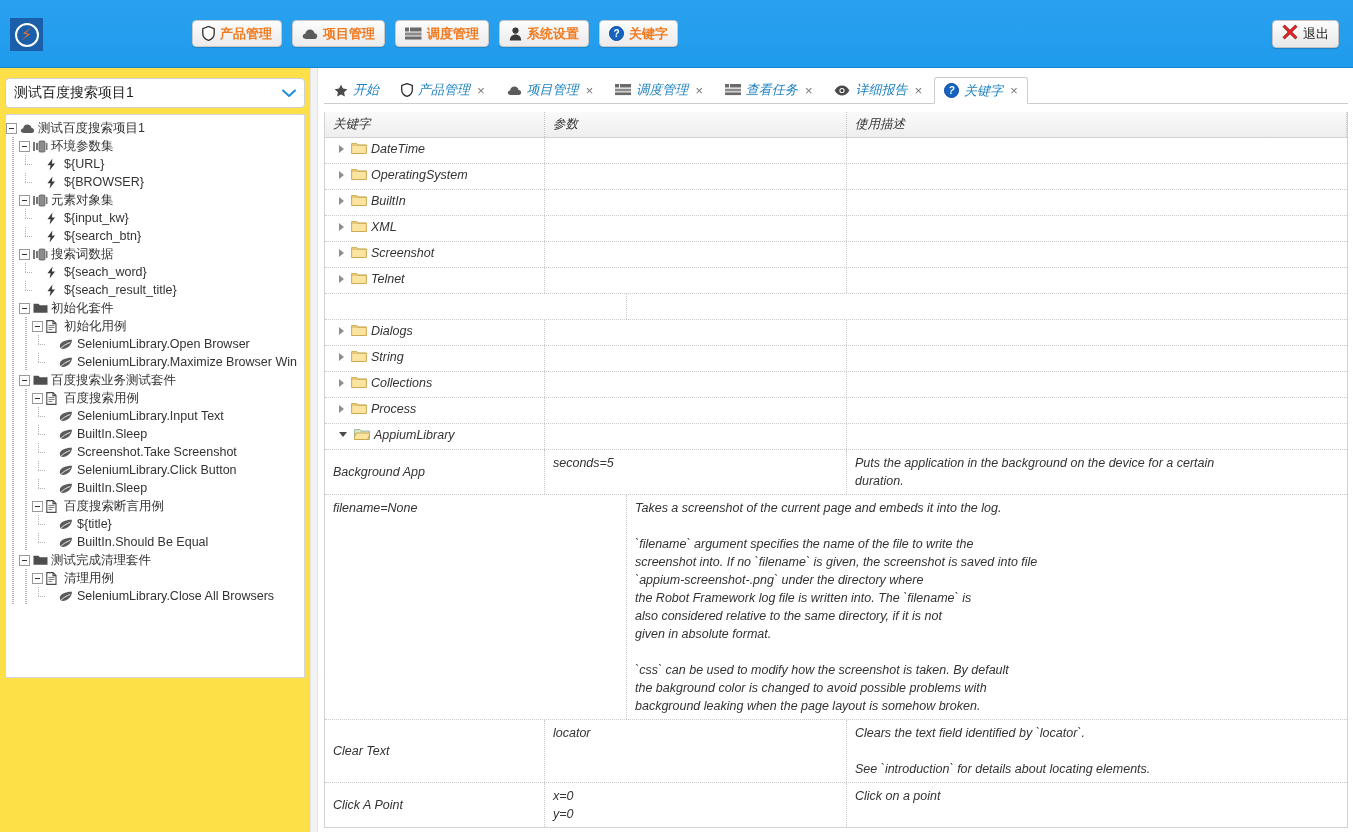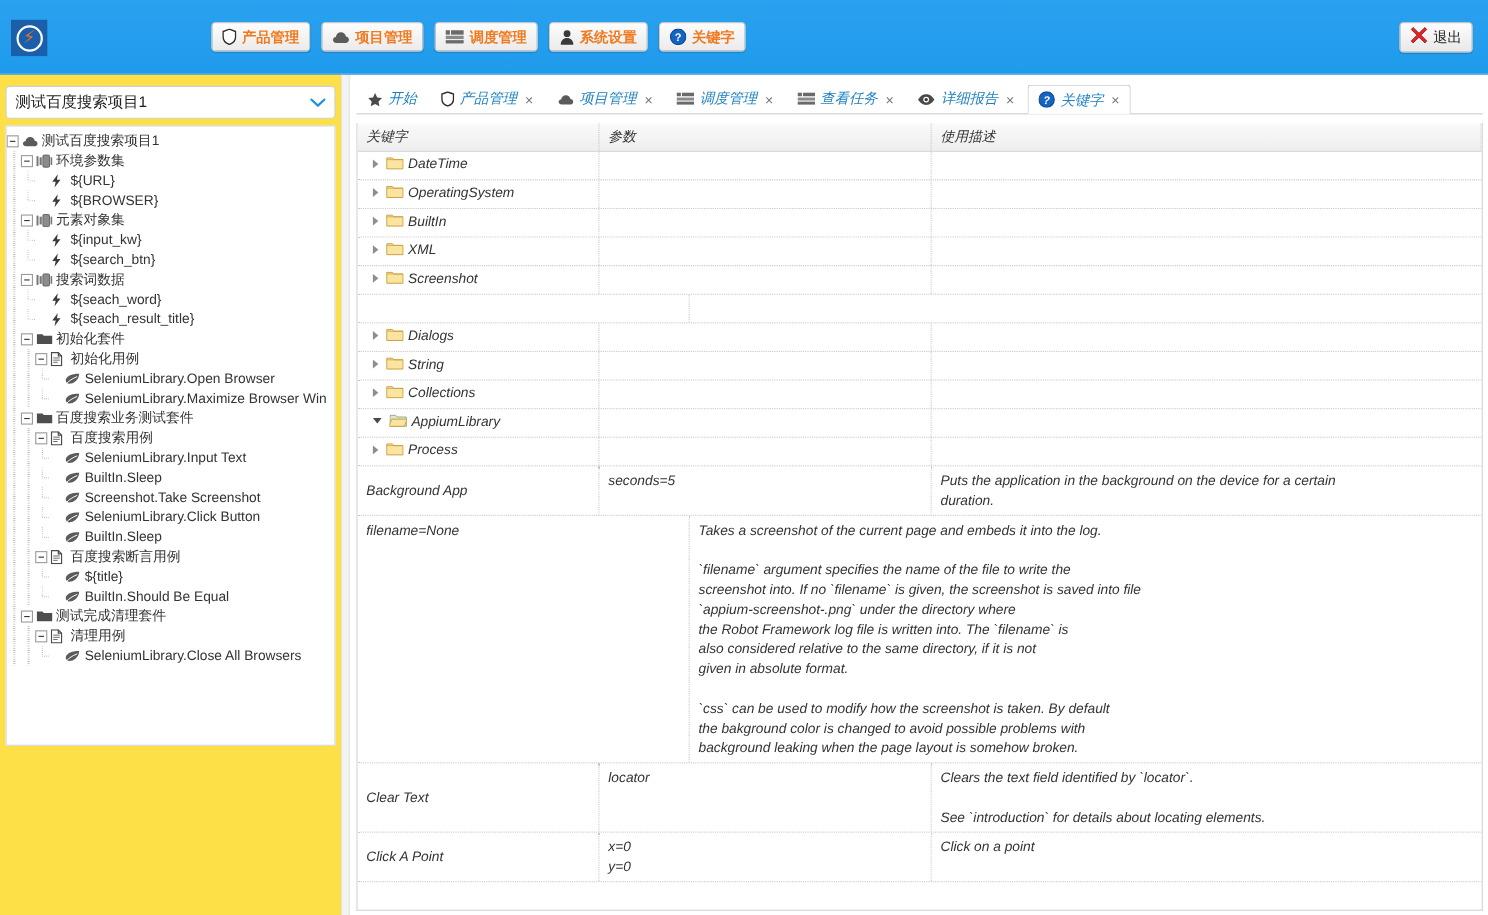--- a/index.html
+++ b/index.html
@@ -795,98 +795,114 @@
                   <path d="M0.6 3.1 h14.8" stroke="#c9a243" stroke-width="0.7"></path>
                 </svg>
               </span>
               <span>Screenshot</span>
             </span>
           </div>
           <div class="gc c2"><span class="desc"></span></div>
           <div class="gc c3"><span class="desc"></span></div>
         </div>
         <div class="grow folder">
-          <div class="gc c2"><span class="desc"></span></div>
-          <div class="gc c3"><span class="desc"></span></div>
-        </div>
-        <div class="grow folder">
           <div class="gc c1">
             <span class="fexp">
               <span class="arrow-r"></span>
               <span class="fold-ico">
                 <svg width="16" height="13" viewBox="0 0 16 13">
                   <path d="M0.6 1.6 h5.2 l1.2 1.5 h8.4 v8.4 h-14.8 Z" fill="#fbe3a0" stroke="#c9a243" stroke-width="0.9"></path>
                   <path d="M0.6 3.1 h14.8" stroke="#c9a243" stroke-width="0.7"></path>
                 </svg>
               </span>
-              <span>Dialogs</span>
-            </span>
-          </div>
+              <span>Telnet</span>
+            </span>
+          </div>
+          <div class="gc c2"><span class="desc"></span></div>
+          <div class="gc c3"><span class="desc"></span></div>
+        </div>
+        <div class="grow folder">
           <div class="gc c2"><span class="desc"></span></div>
           <div class="gc c3"><span class="desc"></span></div>
         </div>
         <div class="grow folder">
           <div class="gc c1">
             <span class="fexp">
               <span class="arrow-r"></span>
               <span class="fold-ico">
                 <svg width="16" height="13" viewBox="0 0 16 13">
                   <path d="M0.6 1.6 h5.2 l1.2 1.5 h8.4 v8.4 h-14.8 Z" fill="#fbe3a0" stroke="#c9a243" stroke-width="0.9"></path>
                   <path d="M0.6 3.1 h14.8" stroke="#c9a243" stroke-width="0.7"></path>
                 </svg>
               </span>
-              <span>String</span>
+              <span>Dialogs</span>
             </span>
           </div>
           <div class="gc c2"><span class="desc"></span></div>
           <div class="gc c3"><span class="desc"></span></div>
         </div>
         <div class="grow folder">
           <div class="gc c1">
             <span class="fexp">
               <span class="arrow-r"></span>
               <span class="fold-ico">
                 <svg width="16" height="13" viewBox="0 0 16 13">
                   <path d="M0.6 1.6 h5.2 l1.2 1.5 h8.4 v8.4 h-14.8 Z" fill="#fbe3a0" stroke="#c9a243" stroke-width="0.9"></path>
                   <path d="M0.6 3.1 h14.8" stroke="#c9a243" stroke-width="0.7"></path>
                 </svg>
               </span>
+              <span>String</span>
+            </span>
+          </div>
+          <div class="gc c2"><span class="desc"></span></div>
+          <div class="gc c3"><span class="desc"></span></div>
+        </div>
+        <div class="grow folder">
+          <div class="gc c1">
+            <span class="fexp">
+              <span class="arrow-r"></span>
+              <span class="fold-ico">
+                <svg width="16" height="13" viewBox="0 0 16 13">
+                  <path d="M0.6 1.6 h5.2 l1.2 1.5 h8.4 v8.4 h-14.8 Z" fill="#fbe3a0" stroke="#c9a243" stroke-width="0.9"></path>
+                  <path d="M0.6 3.1 h14.8" stroke="#c9a243" stroke-width="0.7"></path>
+                </svg>
+              </span>
               <span>Collections</span>
+            </span>
+          </div>
+          <div class="gc c2"><span class="desc"></span></div>
+          <div class="gc c3"><span class="desc"></span></div>
+        </div>
+        <div class="grow folder">
+          <div class="gc c1">
+            <span class="fexp">
+              <span class="arrow-r"></span>
+              <span class="fold-ico">
+                <svg width="16" height="13" viewBox="0 0 16 13">
+                  <path d="M0.6 1.6 h5.2 l1.2 1.5 h8.4 v8.4 h-14.8 Z" fill="#fbe3a0" stroke="#c9a243" stroke-width="0.9"></path>
+                  <path d="M0.6 3.1 h14.8" stroke="#c9a243" stroke-width="0.7"></path>
+                </svg>
+              </span>
+              <span>Process</span>
             </span>
           </div>
           <div class="gc c2"><span class="desc"></span></div>
           <div class="gc c3"><span class="desc"></span></div>
         </div>
         <div class="grow folder">
           <div class="gc c1">
             <span class="fexp">
               <span class="arrow-d"></span>
               <span class="fold-ico">
                 <svg width="16" height="13" viewBox="0 0 16 13">
                   <path d="M0.6 1.6 h5.2 l1.2 1.5 h8.4 v8.4 h-14.8 Z" fill="#d9ead0" stroke="#95ad8c" stroke-width="0.9"></path>
                   <path d="M2.2 5 h14 l-2.6 6.5 h-14 Z" fill="#fbe3a0" stroke="#c9a243" stroke-width="0.9"></path>
                 </svg>
               </span>
               <span>AppiumLibrary</span>
-            </span>
-          </div>
-          <div class="gc c2"><span class="desc"></span></div>
-          <div class="gc c3"><span class="desc"></span></div>
-        </div>
-        <div class="grow folder">
-          <div class="gc c1">
-            <span class="fexp">
-              <span class="arrow-r"></span>
-              <span class="fold-ico">
-                <svg width="16" height="13" viewBox="0 0 16 13">
-                  <path d="M0.6 1.6 h5.2 l1.2 1.5 h8.4 v8.4 h-14.8 Z" fill="#fbe3a0" stroke="#c9a243" stroke-width="0.9"></path>
-                  <path d="M0.6 3.1 h14.8" stroke="#c9a243" stroke-width="0.7"></path>
-                </svg>
-              </span>
-              <span>Process</span>
             </span>
           </div>
           <div class="gc c2"><span class="desc"></span></div>
           <div class="gc c3"><span class="desc"></span></div>
         </div>
         <div class="grow">
           <div class="gc c1">
             <span class="kwname">Background App</span>
           </div>
           <div class="gc c2"><span class="desc">seconds=5</span></div>

